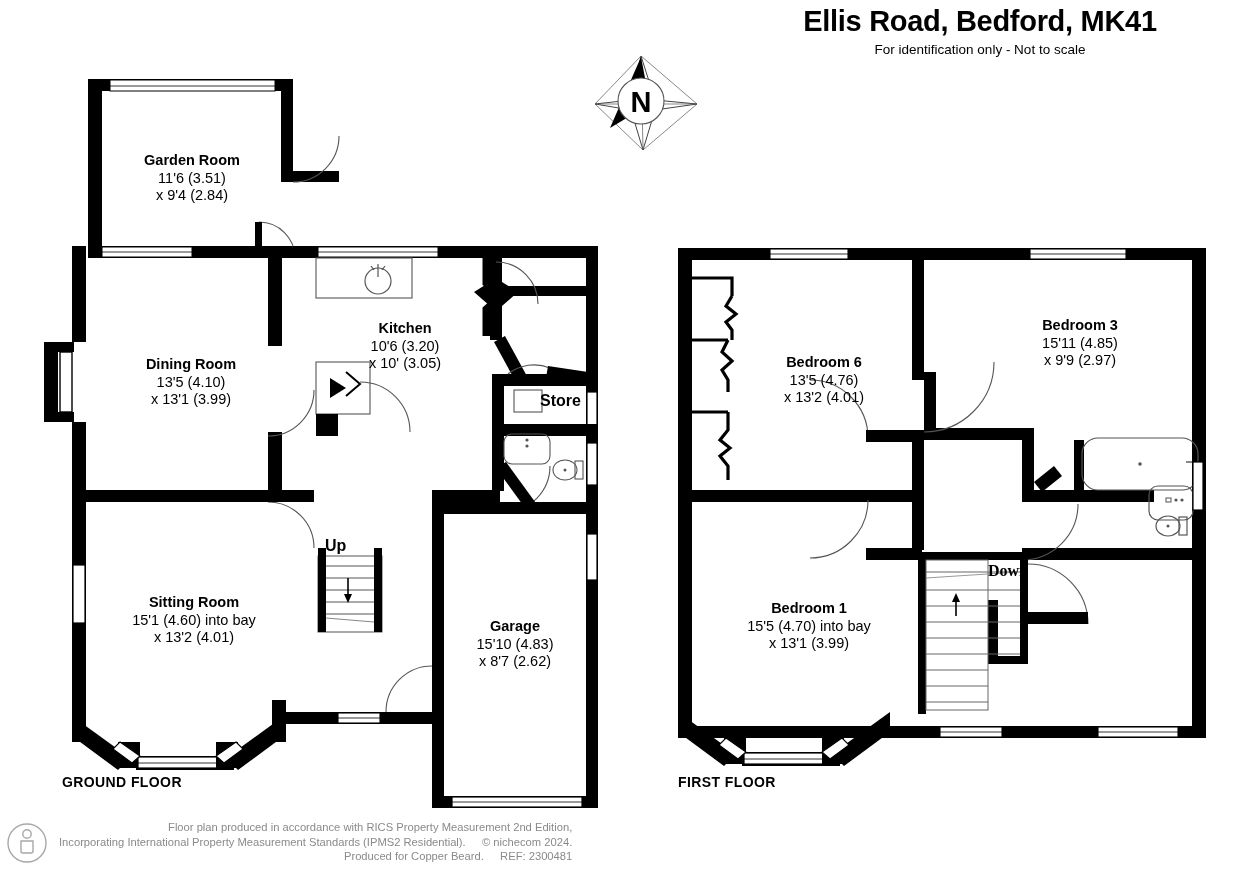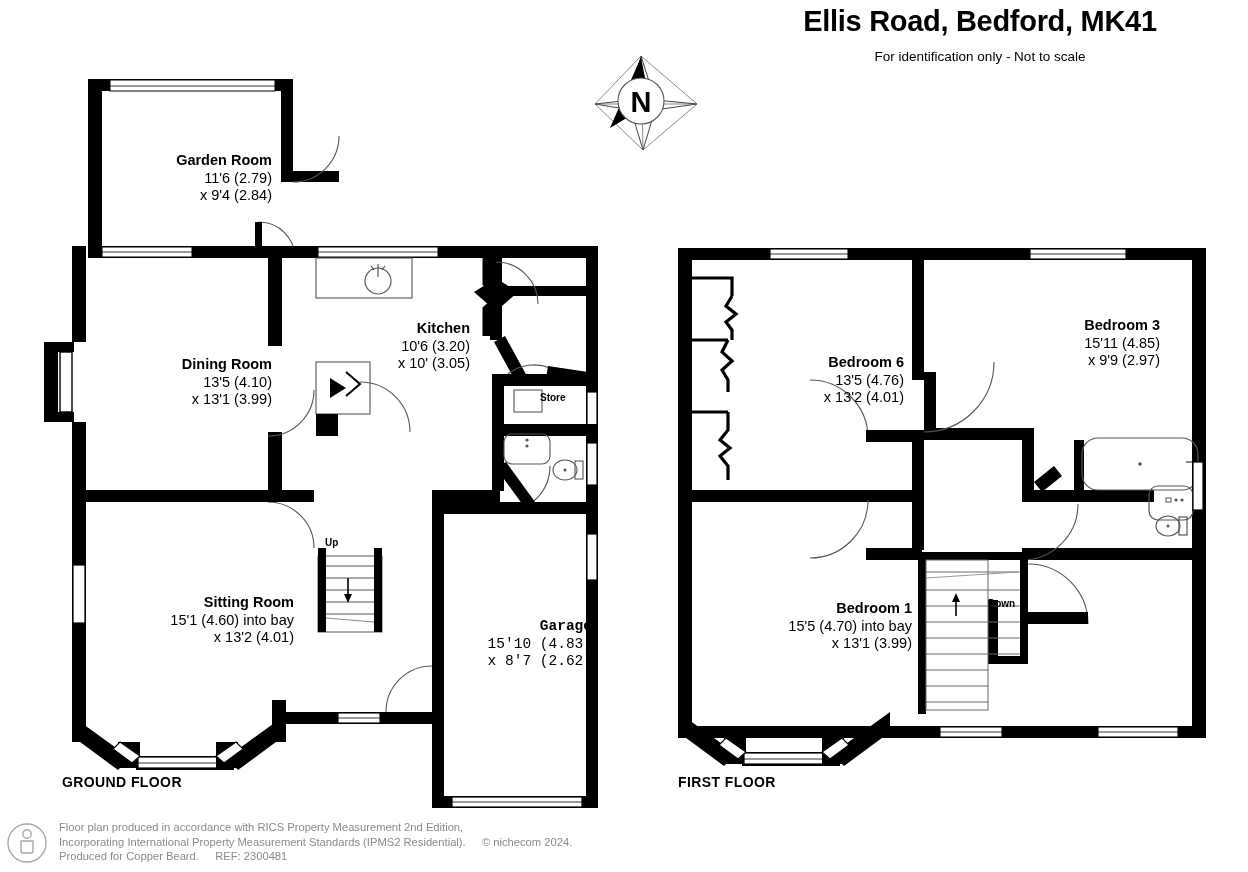--- a/index.html
+++ b/index.html
@@ -46,69 +46,70 @@
     margin-top: 3px;
   }
   .header .areas div {
     font-size: 19px;
     line-height: 24px;
     white-space: nowrap;
   }
   .header .note {
     font-size: 13.5px;
     line-height: 20px;
-    margin-top: 9px;
+    margin-top: 2px;
   }
   
   .floor-title {
     position: absolute;
     font-size: 14px;
     font-weight: bold;
     letter-spacing: 0.4px;
   }
   #gf-title { left: 62px; top: 774px; }
   #ff-title { left: 678px; top: 774px; }
 
   
   .room {
     position: absolute;
-    text-align: right;
+    text-align: center;
     line-height: 17.5px;
     white-space: nowrap;
   }
   .room .name {
     font-size: 14.5px;
     font-weight: bold;
   }
   .room .dim {
     font-size: 14.5px;
     font-weight: normal;
   }
   .tag {
     position: absolute;
-    font-size: 10px;
+    font-size: 16px;
     font-weight: bold;
     white-space: nowrap;
   }
 
   
   .footer {
     position: absolute;
     left: 10px;
     top: 820px;
     display: flex;
     align-items: flex-start;
     gap: 9px;
   }
   .footer .ficon { flex: 0 0 auto; margin-top: 1px; }
   .footer .ftext {
     font-size: 11.2px;
     line-height: 14.6px;
     color: #8a8a8a;
     white-space: nowrap;
+    text-align: right;
   }
   .footer .ftext .gap { display:inline-block; width: 10px; }
 </style>
 </head>
 <body>
 
 <div id="stage">
 
   <div class="header">
     <div class="title">Ellis Road, Bedford, MK41</div>
@@ -387,21 +388,21 @@
       <circle cx="27" cy="834" r="4.2" fill="none" stroke="#a8a8a8" stroke-width="1.4"></circle>
       <path d="M21,841 h12 v10 a2,2 0 0 1 -2,2 h-8 a2,2 0 0 1 -2,-2 z" fill="none" stroke="#a8a8a8" stroke-width="1.4"></path>
     </g>
   </svg>
 
   <div class="floor-title" id="gf-title">GROUND FLOOR</div>
   <div class="floor-title" id="ff-title">FIRST FLOOR</div>
 
   <div class="room" style="left:112px; top:152px; width:160px;">
     <div class="name">Garden Room</div>
-    <div class="dim">11'6 (2.79)</div>
+    <div class="dim">11'6 (3.51)</div>
     <div class="dim">x 9'4 (2.84)</div>
   </div>
 
   <div class="room" style="left:110px; top:356px; width:162px;">
     <div class="name">Dining Room</div>
     <div class="dim">13'5 (4.10)</div>
     <div class="dim">x 13'1 (3.99)</div>
   </div>
 
   <div class="room" style="left:340px; top:320px; width:130px;">
@@ -409,21 +410,21 @@
     <div class="dim">10'6 (3.20)</div>
     <div class="dim">x 10' (3.05)</div>
   </div>
 
   <div class="room" style="left:94px; top:594px; width:200px;">
     <div class="name">Sitting Room</div>
     <div class="dim">15'1 (4.60) into bay</div>
     <div class="dim">x 13'2 (4.01)</div>
   </div>
 
-  <div class="room" style="left:438px; top:618px; width:154px;font-family:Liberation Mono, monospace;">
+  <div class="room" style="left:438px; top:618px; width:154px;">
     <div class="name">Garage</div>
     <div class="dim">15'10 (4.83)</div>
     <div class="dim">x 8'7 (2.62)</div>
   </div>
 
   <div class="tag" style="left:540px; top:392px;">Store</div>
 
   <div class="tag" style="left:325px; top:537px;">Up</div>
 
   <div class="room" style="left:744px; top:354px; width:160px;">
@@ -438,21 +439,21 @@
     <div class="dim">x 9'9 (2.97)</div>
   </div>
 
   <div class="room" style="left:706px; top:594px; width:206px;margin-top:6px;">
     <div class="name">Bedroom 1</div>
     <div class="dim">15'5 (4.70) into bay</div>
     <div class="dim">x 13'1 (3.99)</div>
   </div>
 
 
-  <div class="tag" style="left:988px; top:598px;">Down</div>
+  <div class="tag" style="left:988px; top:562px;font-family:Liberation Serif, serif;">Down</div>
 
   <div class="footer">
     <div class="ficon" style="width:40px;height:40px;"></div>
     <div class="ftext">
       <div>Floor plan produced in accordance with RICS Property Measurement 2nd Edition,</div>
       <div>
         <span>Incorporating International Property Measurement Standards (IPMS2 Residential).</span>
         <span class="gap"></span>
         <span>© nichecom 2024.</span>
       </div>

